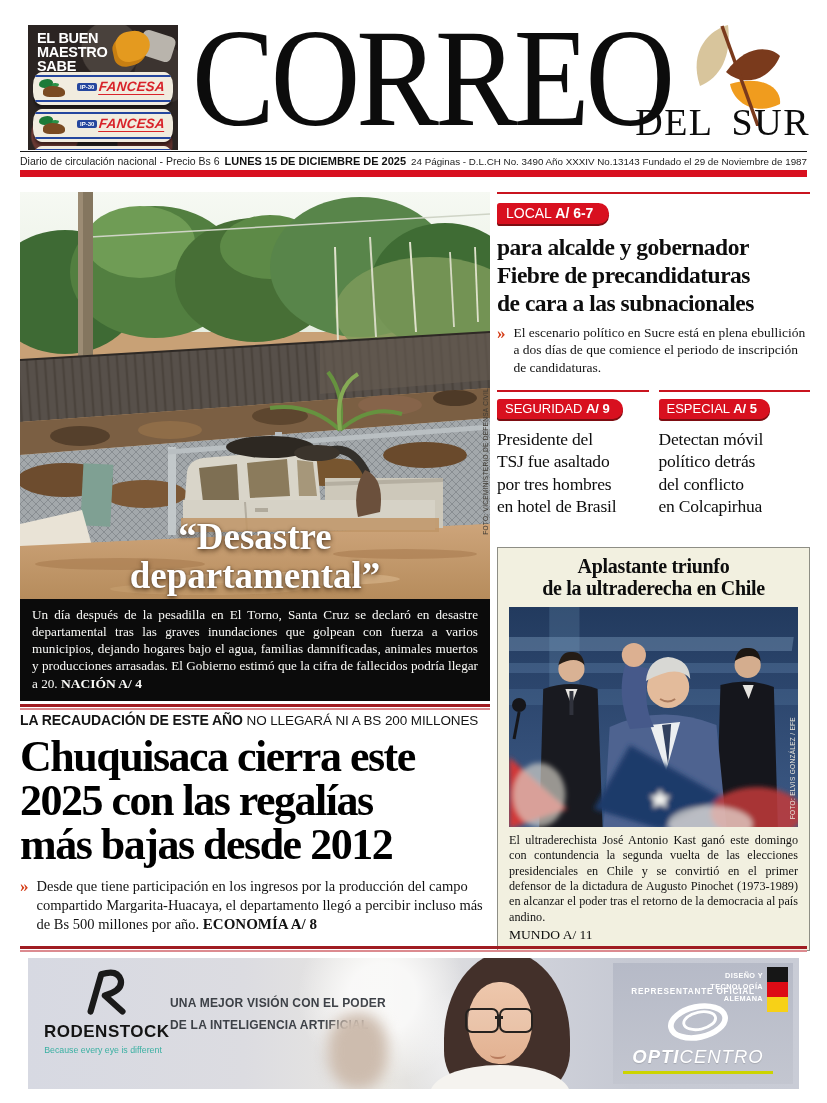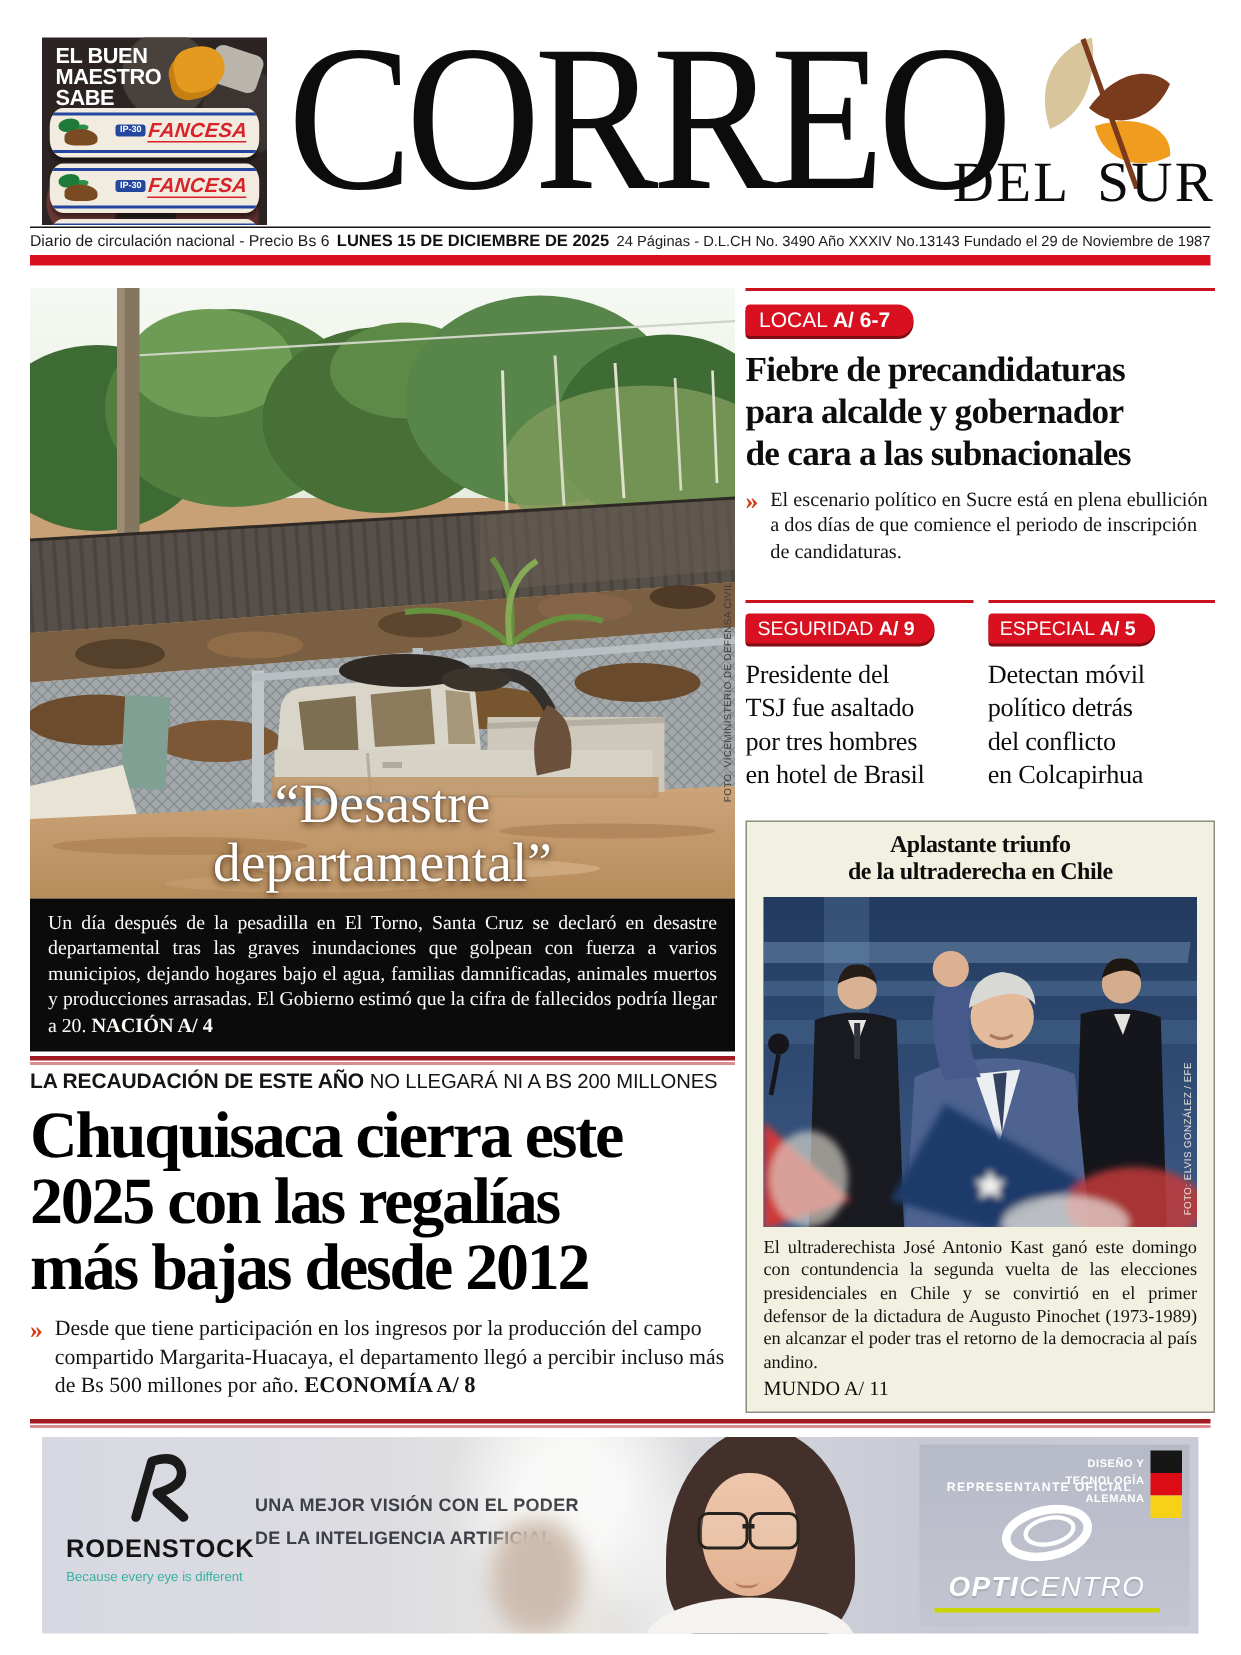--- a/index.html
+++ b/index.html
@@ -49,21 +49,21 @@
     font-family:"Liberation Sans",sans-serif;box-sizing:border-box;}
   .infobar .ib-left{font-size:10.5px;color:#1c1c1c;}
   .infobar .ib-center{font-size:11px;font-weight:bold;color:#111;}
   .infobar .ib-right{font-size:9.8px;color:#1c1c1c;}
   .redbar{position:absolute;left:20px;top:170px;width:787px;height:7px;background:#d8101f;}
 
   
   .lead-photo{position:absolute;left:20px;top:192px;width:470px;height:407px;overflow:hidden;background:#c8a176;}
   .lead-photo svg{display:block;width:100%;height:100%;}
   .lead-overlay{position:absolute;left:0;right:0;bottom:4px;text-align:center;color:#fff;
-    font-weight:normal;font-size:37px;line-height:1.06;
+    font-weight:bold;font-size:37px;line-height:1.06;
     text-shadow:0 2px 5px rgba(70,45,20,.85),0 0 2px rgba(0,0,0,.4);}
   .v-credit{position:absolute;writing-mode:vertical-rl;transform:rotate(180deg);
     font-family:"Liberation Sans",sans-serif;font-size:6.5px;letter-spacing:.3px;}
   .lead-credit{right:1px;bottom:64px;color:#3f3a33;}
   .lead-caption{position:absolute;left:20px;top:599px;width:470px;box-sizing:border-box;
     background:#0b0b0b;color:#fbfbf8;padding:8px 12px 9px;font-size:13.2px;line-height:1.28;
     text-align:justify;}
   .lead-caption b{font-size:13.5px;}
 
   .double-rule{border-top:3px solid #a01c22;}
@@ -84,29 +84,29 @@
   
   .right-col{position:absolute;left:497px;top:192px;width:313px;}
   .thin-red{border-top:2.5px solid #c9141f;}
   .badge{display:inline-block;background:#d8101f;color:#fff;font-family:"Liberation Sans",sans-serif;
     font-size:14px;padding:2px 16px 3px 9px;border-radius:3px 11px 11px 3px;
     box-shadow:0 2px 0 #7e0d12;margin-top:9px;}
   .badge b{font-weight:bold;}
   .local-headline{margin:9px 0 6px;font-size:23.5px;line-height:1.2;letter-spacing:-.5px;font-weight:bold;}
   .local-headline span{display:block;}
   .local-summary .summary-text{font-size:13.5px;line-height:1.3;}
-  .mini-cols{display:flex;gap:10px;margin-top:24px;}
+  .mini-cols{display:flex;gap:10px;margin-top:14px;}
   .mini{flex:1;min-width:0;}
   .mini .badge{font-size:13px;padding:2px 13px 3px 8px;margin-top:7px;}
   .mini h3{margin:9px 0 0;font-weight:normal;font-size:17.5px;line-height:1.27;letter-spacing:-.2px;}
   .mini h3 span{display:block;}
 
   .chile-box{position:absolute;left:497px;top:547px;width:313px;box-sizing:border-box;
     border:1.5px solid #8e8e85;background:#f2f0e0;padding:5px 11px 7px;}
-  .chile-title{text-align:center;font-weight:bold;font-size:16px;line-height:1.12;
+  .chile-title{text-align:center;font-weight:bold;font-size:20px;line-height:1.12;
     letter-spacing:-.3px;margin:2px 0 7px;}
   .chile-title span{display:block;}
   .chile-photo{position:relative;width:100%;height:220px;overflow:hidden;background:#2a3f63;}
   .chile-photo svg{display:block;width:100%;height:100%;}
   .chile-credit{right:2px;bottom:8px;color:#e8e4da;}
   .chile-body{margin-top:6px;font-size:12.2px;line-height:1.26;text-align:justify;color:#131313;}
   .chile-ref{font-weight:normal;font-size:13.5px;margin-top:2px;}
 
   
   .bd{position:absolute;left:20px;top:946px;width:787px;}
@@ -331,22 +331,22 @@
       <span class="summary-text"><span>Desde que tiene participación en los ingresos por la producción del campo compartido Margarita-Huacaya, el departamento llegó a percibir incluso más de Bs 500 millones por año. </span><span class="ref">ECONOMÍA A/ 8</span></span>
     </div>
   </div>
 
   <div class="right-col">
     <div class="thin-red"></div>
     <div class="badge">
       <span>LOCAL </span><b>A/ 6-7</b>
     </div>
     <h2 class="local-headline">
+      <span>para alcalde y gobernador</span>
       <span>Fiebre de precandidaturas</span>
-      <span>para alcalde y gobernador</span>
       <span>de cara a las subnacionales</span>
     </h2>
     <div class="summary-row local-summary">
       <span class="chev">»</span>
       <span class="summary-text">El escenario político en Sucre está en plena ebullición a dos días de que comience el periodo de inscripción de candidaturas.</span>
     </div>
 
     <div class="mini-cols">
       <div class="mini">
         <div class="thin-red"></div>

